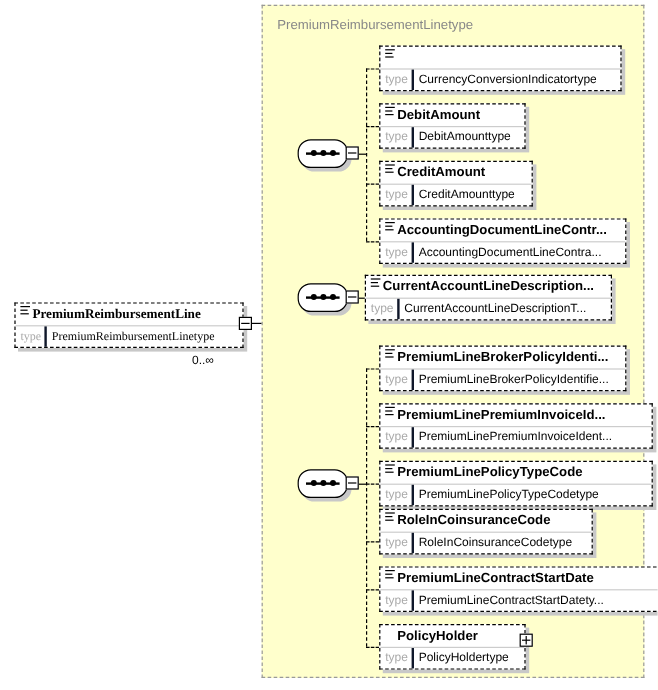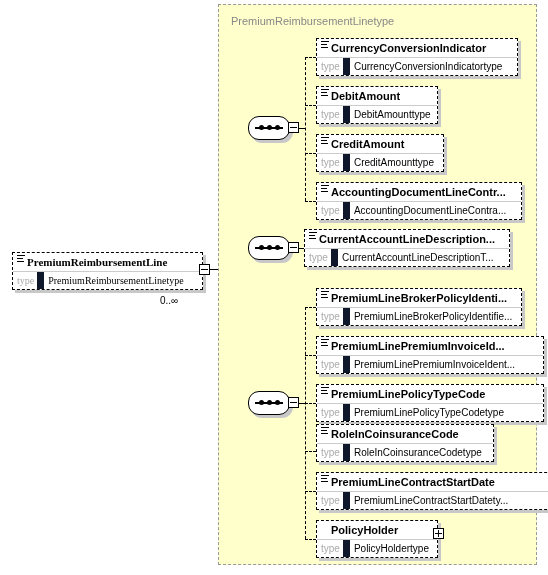--- a/index.html
+++ b/index.html
@@ -60,21 +60,21 @@
     height: 17px;
     line-height: 17px;
     display: flex;
     align-items: stretch;
     font-size: 10px;
     box-sizing: border-box;
   }
   .node-type .tlabel {
     color: #aaaaaa;
     padding: 0 3px 0 4px;
-    border-right: 7px solid #0f172a;
+    border-right: 2px solid #0f172a;
     line-height: 17px;
     white-space: nowrap;
   }
   .node-type .tvalue {
     color: #000000;
     padding-left: 4px;
     line-height: 17px;
     white-space: nowrap;
     overflow: hidden;
   }
@@ -251,21 +251,20 @@
 <div class="hline dash" style="left:305px; top:153px; width:11px;"></div>
 <div class="hline dash" style="left:305px; top:201px; width:11px;"></div>
 
 <div class="node" style="left:316px; top:38px; width:202px;">
   <div class="node-name">
     <span class="elem-icon">
         <i></i>
         <i></i>
         <i></i>
       </span>
-    <span>CurrencyConversionIndicator</span>
   </div>
   <div class="node-type">
     <span class="tlabel">type</span>
     <span class="tvalue">CurrencyConversionIndicatortype</span>
   </div>
 </div>
 
 <div class="node" style="left:316px; top:86px; width:122px;">
   <div class="node-name">
     <span class="elem-icon">

